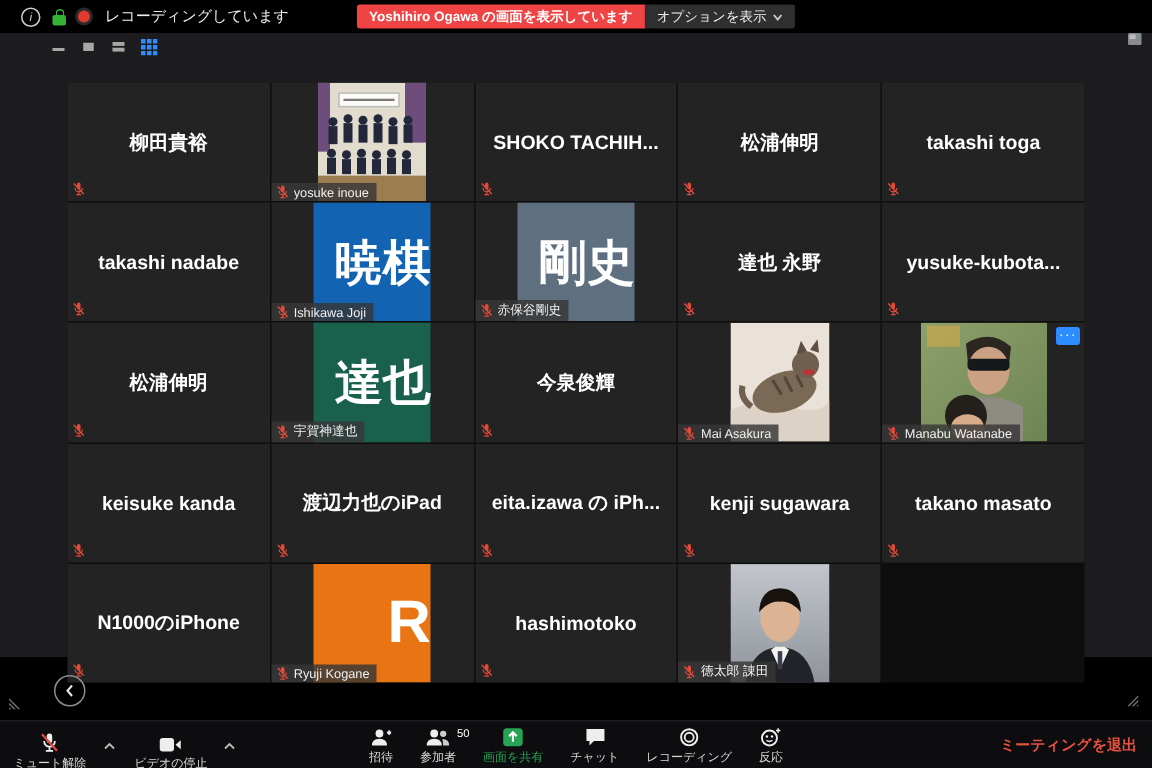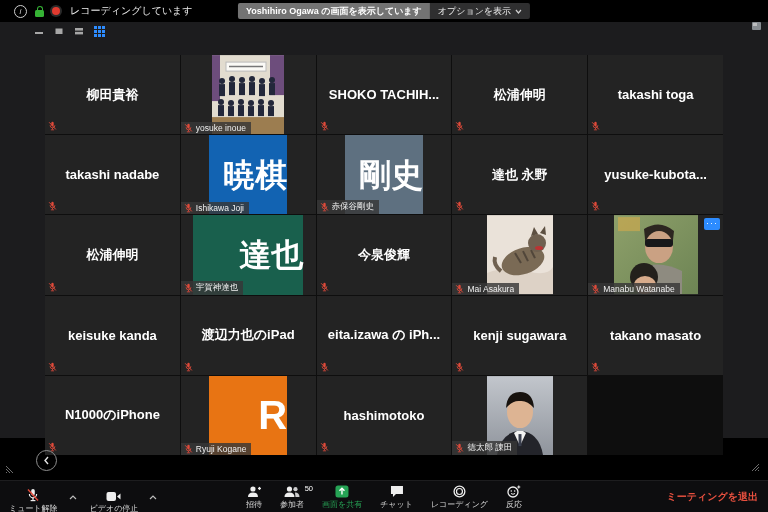--- a/index.html
+++ b/index.html
@@ -9,21 +9,21 @@
   .os-bar{position:absolute;top:0;left:0;width:768px;height:22px;background:#000;}
   .os-left{position:absolute;left:14px;top:0;height:22px;display:flex;align-items:center;gap:8px;}
   .info-ic{width:11px;height:11px;border:1px solid #cfcfcf;border-radius:50%;color:#cfcfcf;
            font-size:8px;line-height:11px;text-align:center;font-style:italic;}
   .lock-ic{position:relative;width:9px;height:7px;background:#35b234;border-radius:1.5px;margin-top:4px;}
   .lock-ic:before{content:"";position:absolute;top:-4px;left:1.5px;width:6px;height:6px;
                   border:1.5px solid #35b234;border-bottom:none;border-radius:4px 4px 0 0;box-sizing:border-box;}
   .rec-dot{width:8px;height:8px;background:#e03a2f;border-radius:50%;box-shadow:0 0 0 2px #2a2a2a;}
   .rec-text{color:#eee;font-size:10px;margin-left:2px;}
   .os-center{position:absolute;left:50%;top:3px;transform:translateX(-50%);display:flex;height:16px;}
-  .share-banner{background:#737373;color:#fff;font-size:9px;font-weight:bold;display:flex;
+  .share-banner{background:#ef4444;color:#fff;font-size:9px;font-weight:bold;display:flex;
                 align-items:center;padding:0 8px;border-radius:2px 0 0 2px;white-space:nowrap;}
   .options-btn{background:#2f2f30;color:#efefef;font-size:9px;display:flex;align-items:center;gap:4px;
                padding:0 8px;border-radius:0 2px 2px 0;white-space:nowrap;cursor:pointer;}
   
   .meeting{position:absolute;top:22px;left:0;width:768px;height:416px;background:#1c1c1e;}
   .view-controls{position:absolute;left:34px;top:4px;display:flex;gap:10px;align-items:center;height:10px;}
   .vc{display:block;}
   .win-ctl{position:absolute;right:7px;top:0px;width:9px;height:8px;background:#9aa0a6;border-radius:1px;opacity:.85;}
   .win-ctl:after{content:"";position:absolute;left:1px;top:1px;width:4px;height:3px;background:#d8dadc;}
   
@@ -326,21 +326,21 @@
                   <path d="M2.8 5.5 a3.2 3.4 0 0 0 6.4 0" fill="none" stroke-width="1.1"></path>
                   <line x1="6" y1="9" x2="6" y2="11" stroke-width="1.1"></line>
                   <line x1="3.8" y1="11.6" x2="8.2" y2="11.6" stroke-width="1.1"></line>
                   <line x1="1.6" y1="1.6" x2="10.4" y2="11" stroke-width="1.3"></line>
                 </g>
               </svg>
             </span>
           </div>
         </div>
         <div class="tile">
-          <div class="tile-block" style="background: rgb(25, 96, 77); padding-left: 32px;">
+          <div class="tile-block" style="background: rgb(25, 96, 77);">
             <span class="block-text">達也</span>
           </div>
           <div class="name-tag">
             <span>
               <svg width="9" height="10" viewBox="0 0 12 13" style="display:block">
                 <g fill="#e04a3a" stroke="#e04a3a">
                   <rect x="4.4" y="0.8" width="3.2" height="6" rx="1.6" stroke="none"></rect>
                   <path d="M2.8 5.5 a3.2 3.4 0 0 0 6.4 0" fill="none" stroke-width="1.1"></path>
                   <line x1="6" y1="9" x2="6" y2="11" stroke-width="1.1"></line>
                   <line x1="3.8" y1="11.6" x2="8.2" y2="11.6" stroke-width="1.1"></line>

